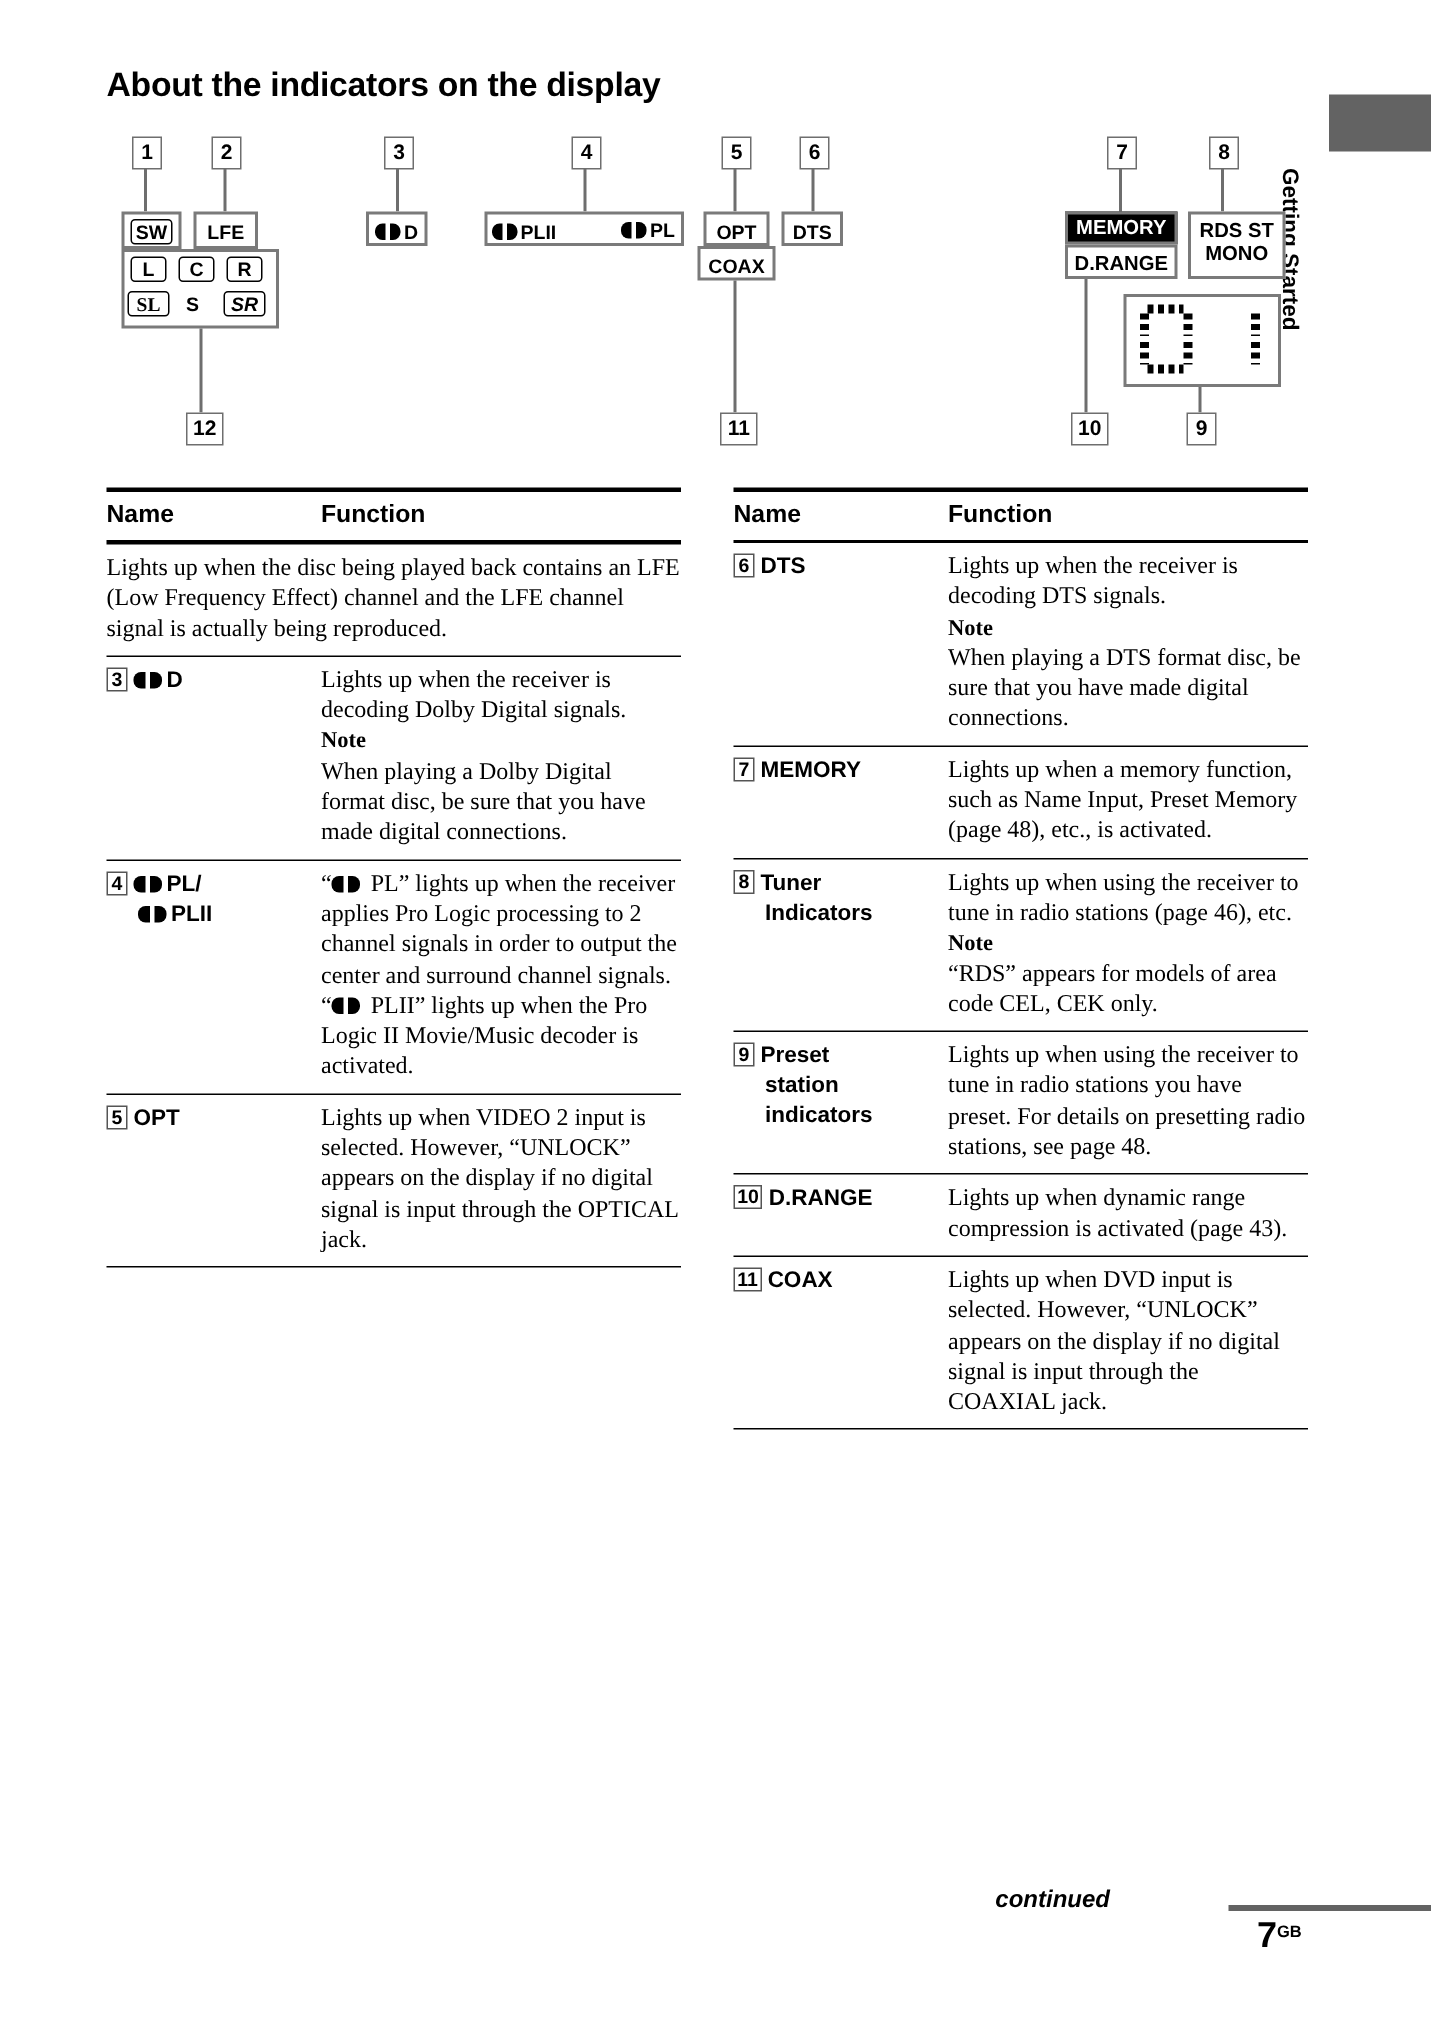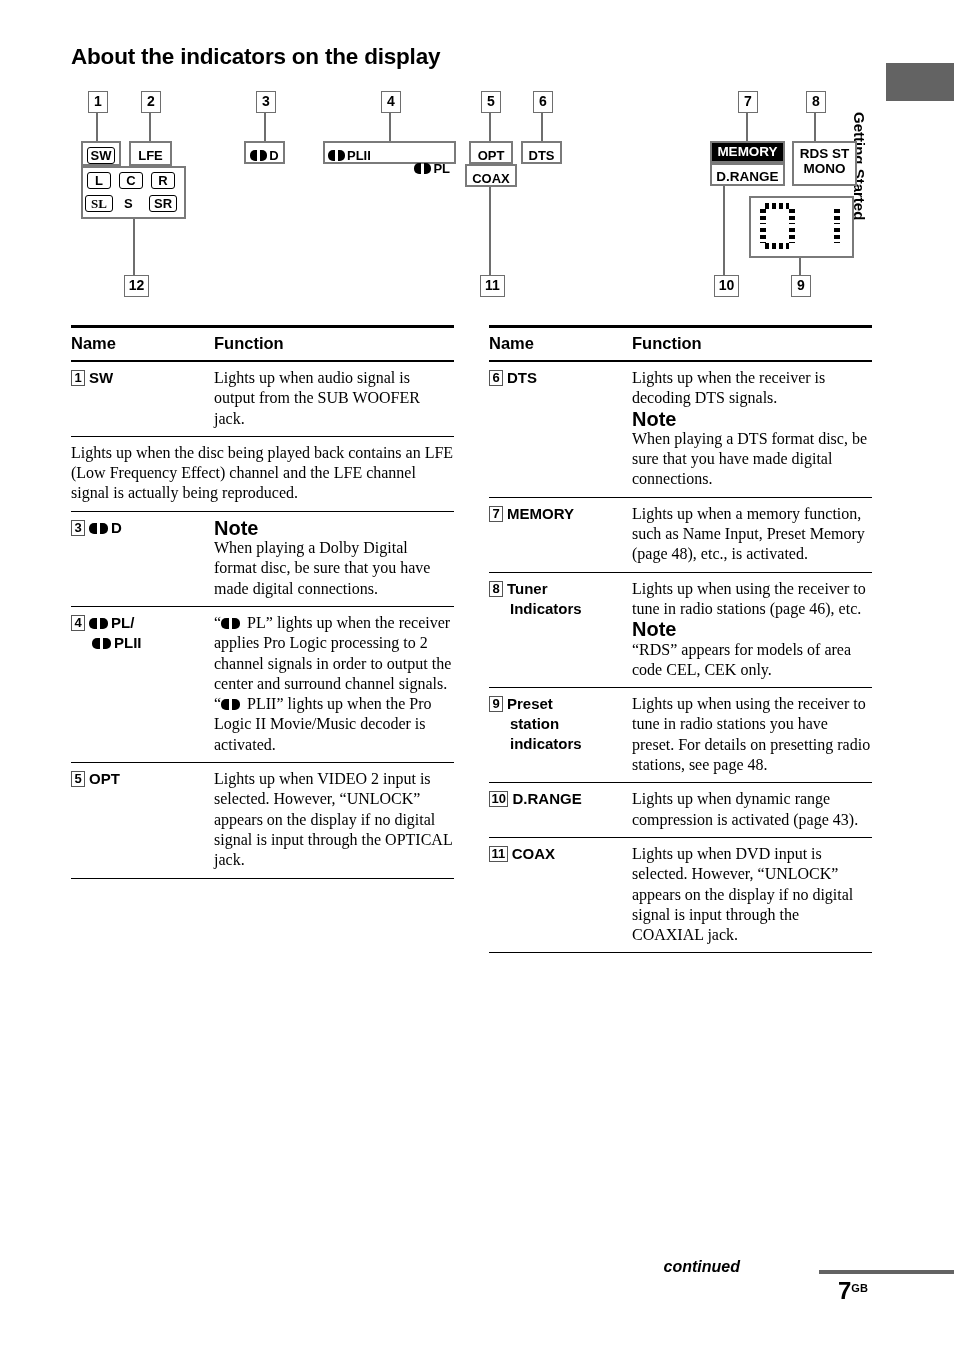--- a/index.html
+++ b/index.html
@@ -102,21 +102,21 @@
   .thead .c1{width:143px;}
   .row{display:flex;padding:6px 0 7px 0;}
   .row .c1{width:143px;font-family:"Liberation Sans", sans-serif;font-weight:bold;font-size:15px;line-height:20px;}
   .row .c2{flex:1;font-family:"Liberation Serif", serif;font-size:16px;line-height:20.3px;}
   .numbox{
     display:inline-block;border:1.3px solid #555;background:#fff;
     font-family:"Liberation Sans", sans-serif;font-weight:bold;font-size:13px;
     line-height:14px;padding:0 1.5px;margin-right:4px;vertical-align:1px;
     min-width:9px;text-align:center;
   }
-  .note{font-family:Liberation Sans, sans-serif;font-weight:bold;font-size:20px;}
+  .note{font-family:Liberation Serif, serif;font-weight:bold;font-size:15px;}
   .ind{display:block;padding-left:0;}
   .c1 .sub{display:block;padding-left:21px;}
   .dolby-t{display:inline-block;width:19px;height:11px;position:relative;vertical-align:-1px;margin-right:3px;}
   .dolby-t span{position:absolute;top:0;width:8px;height:11px;background:#000;display:block;}
   .dolby-t .dl{left:0;border-top-left-radius:5px;border-bottom-left-radius:5px;}
   .dolby-t .dr{right:0;border-top-right-radius:5px;border-bottom-right-radius:5px;}
 
   
   #footer-continued{
     position:absolute;right:214px;top:1258px;
@@ -173,37 +173,37 @@
     <div class="disp" style="left:129px;top:56px;width:43px;height:25px;padding-top:3px;">
       <span class="plain">LFE</span>
     </div>
 
     <div class="disp" style="left:81px;top:81px;width:105px;height:53px;padding:0;">
       <div style="position:absolute;left:4px;top:3px;"><span class="inner" style="width:16px;">L</span></div>
       <div style="position:absolute;left:36px;top:3px;"><span class="inner" style="width:16px;">C</span></div>
       <div style="position:absolute;left:68px;top:3px;"><span class="inner" style="width:16px;">R</span></div>
       <div style="position:absolute;left:2px;top:26px;"><span class="inner" style="width:20px;font-family:Liberation Serif, serif;">SL</span></div>
       <div style="position:absolute;left:38px;top:26px;"><span class="plain">S</span></div>
-      <div style="position:absolute;left:66px;top:26px;"><span class="inner" style="width:20px;">SR</span></div>
+      <div style="position:absolute;left:66px;top:26px;font-style:italic;"><span class="inner" style="width:20px;">SR</span></div>
     </div>
 
     <div class="leader v" style="left:133px;top:134px;height:56px;"></div>
     <div class="callout" style="left:124px;top:190px;width:19px;">12</div>
 
     <div class="disp" style="left:244px;top:56px;width:41px;height:23px;padding-top:3px;">
       <span class="plain" style="padding:0;">
         <span class="dolby"><i class="dl"></i><i class="dr"></i></span><span>D</span>
       </span>
     </div>
 
     <div class="disp" style="left:323px;top:56px;width:133px;height:23px;padding-top:3px;text-align:left;">
       <span class="plain" style="padding:0 0 0 3px;">
         <span class="dolby"><i class="dl"></i><i class="dr"></i></span><span>PLII</span>
       </span>
-      <span class="plain" style="padding:0;position:absolute;right:4px;top:3px;margin-top:15px;">
+      <span class="plain" style="padding:0;position:absolute;right:4px;top:3px;">
         <span class="dolby"><i class="dl"></i><i class="dr"></i></span><span>PL</span>
       </span>
     </div>
 
     <div class="disp" style="left:469px;top:56px;width:44px;height:23px;padding-top:3px;">
       <span class="plain">OPT</span>
     </div>
 
     <div class="disp" style="left:465px;top:79px;width:52px;height:23px;padding-top:3px;">
       <span class="plain">COAX</span>
@@ -260,38 +260,33 @@
   </div>
 
   <div class="tbl" id="tbl-left">
     <div class="rule-thick"></div>
     <div class="thead">
       <div class="c1">Name</div>
       <div class="c2">Function</div>
     </div>
     <div class="rule-med"></div>
 
-    <div class="row">
-      <div class="c1">
-        <span class="numbox">1</span><span>SW</span>
-      </div>
-      <div class="c2">Lights up when audio signal is output from the SUB WOOFER jack.</div>
-    </div>
     <div class="rule-thin"></div>
 
     <div class="row">
       <div class="c2">Lights up when the disc being played back contains an LFE (Low Frequency Effect) channel and the LFE channel signal is actually being reproduced.</div>
     </div>
     <div class="rule-thin"></div>
 
     <div class="row">
       <div class="c1">
         <span class="numbox">3</span><span class="dolby-t"><span class="dl"></span><span class="dr"></span></span><span>D</span>
       </div>
       <div class="c2">
+        <span>Lights up when the receiver is decoding Dolby Digital signals.</span>
         <span class="note ind">Note</span>
         <span>When playing a Dolby Digital format disc, be sure that you have made digital connections.</span>
       </div>
     </div>
     <div class="rule-thin"></div>
 
     <div class="row">
       <div class="c1">
         <span class="numbox">4</span><span class="dolby-t"><span class="dl"></span><span class="dr"></span></span><span>PL/</span>
         <span class="sub"><span class="dolby-t"><span class="dl"></span><span class="dr"></span></span><span>PLII</span></span>

